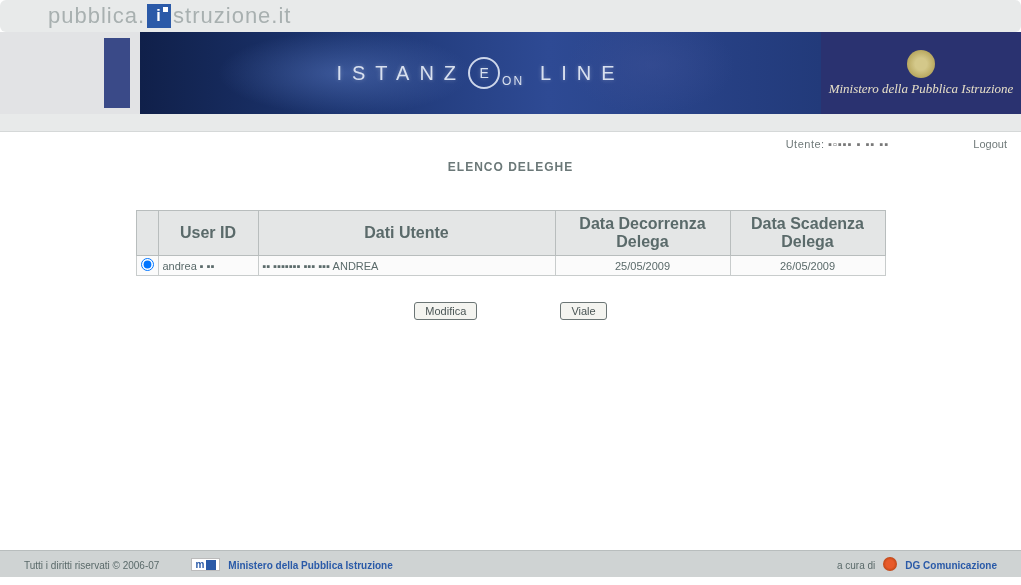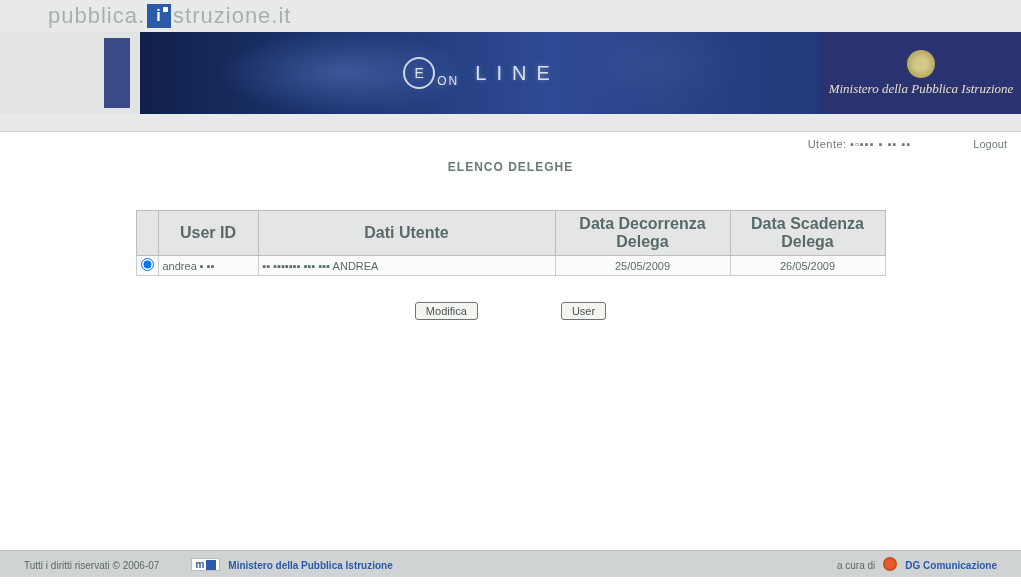--- a/index.html
+++ b/index.html
@@ -11,20 +11,21 @@
     color: #5a6a6a;
     background: #fff;
     width: 1021px;
   }
   .top-bar {
     background: #e8eaea;
     height: 32px;
     padding-left: 48px;
     display: flex;
     align-items: center;
+    border-radius: 6px;
   }
   .site-logo {
     font-family: Verdana, Arial, sans-serif;
     font-size: 22px;
     letter-spacing: 1px;
     color: #a8b0b0;
     display: flex;
     align-items: center;
   }
   .site-logo .blue-square {
@@ -136,21 +137,21 @@
     background: #e8eaea;
     border-bottom: 1px solid #d5d8d8;
   }
   .user-row {
     display: flex;
     justify-content: flex-end;
     align-items: center;
     padding: 6px 14px;
     font-size: 11px;
     color: #707a7a;
-    gap: 62px;
+    gap: 84px;
   }
   .user-row .user-label { letter-spacing: 0.5px; }
   .user-row a { color: #707a7a; text-decoration: none; }
   .page-title {
     text-align: center;
     font-weight: bold;
     font-size: 12px;
     letter-spacing: 1px;
     color: #6b7878;
     margin: 4px 0 36px 0;
@@ -244,20 +245,21 @@
     <span>.it</span>
   </div>
 </div>
 
 <div class="banner">
   <div class="left-block">
     <div class="bar"></div>
   </div>
   <div class="center-block">
     <div class="istanze-title">
+      <span>ISTANZ</span>
       <span class="big-e">E</span>
       <span class="small-on">ON</span>
       <span>LINE</span>
     </div>
   </div>
   <div class="right-block">
     <div class="crest"></div>
     <div class="ministry-script">Ministero della Pubblica Istruzione</div>
   </div>
 </div>
@@ -290,21 +292,21 @@
         <td class="left">andrea ▪ ▪▪</td>
         <td class="left">▪▪ ▪▪▪▪▪▪▪ ▪▪▪ ▪▪▪  ANDREA</td>
         <td>25/05/2009</td>
         <td>26/05/2009</td>
       </tr>
     </tbody>
   </table>
 
   <div class="controls">
     <button>Modifica</button>
-    <button>User</button>
+    <button>Viale</button>
   </div>
 </div>
 
 <div class="footer">
   <span>Tutti i diritti riservati © 2006-07</span>
   <span style="width:16px"></span>
   <span class="mpi-badge">
     <span>m</span>
       <span class="sq"></span>
   </span>

